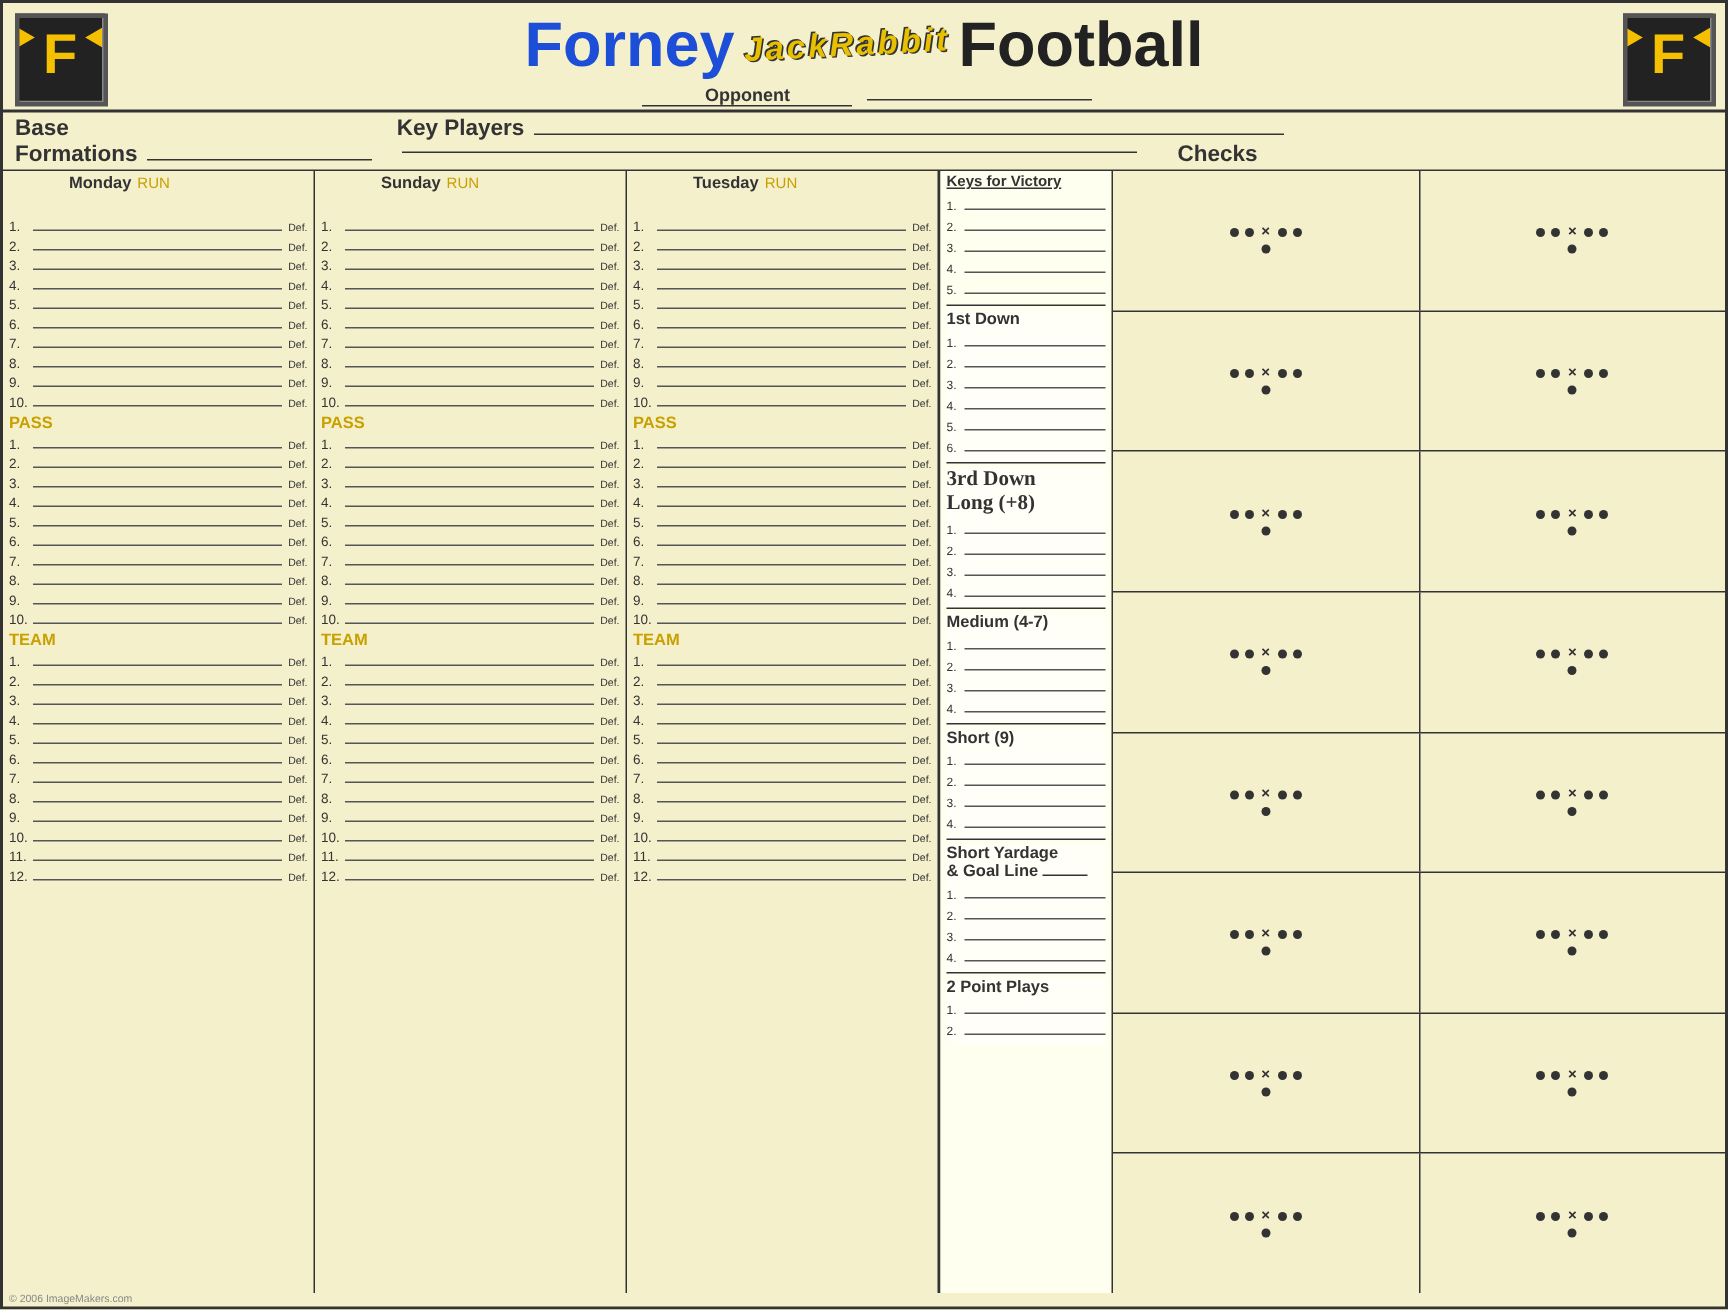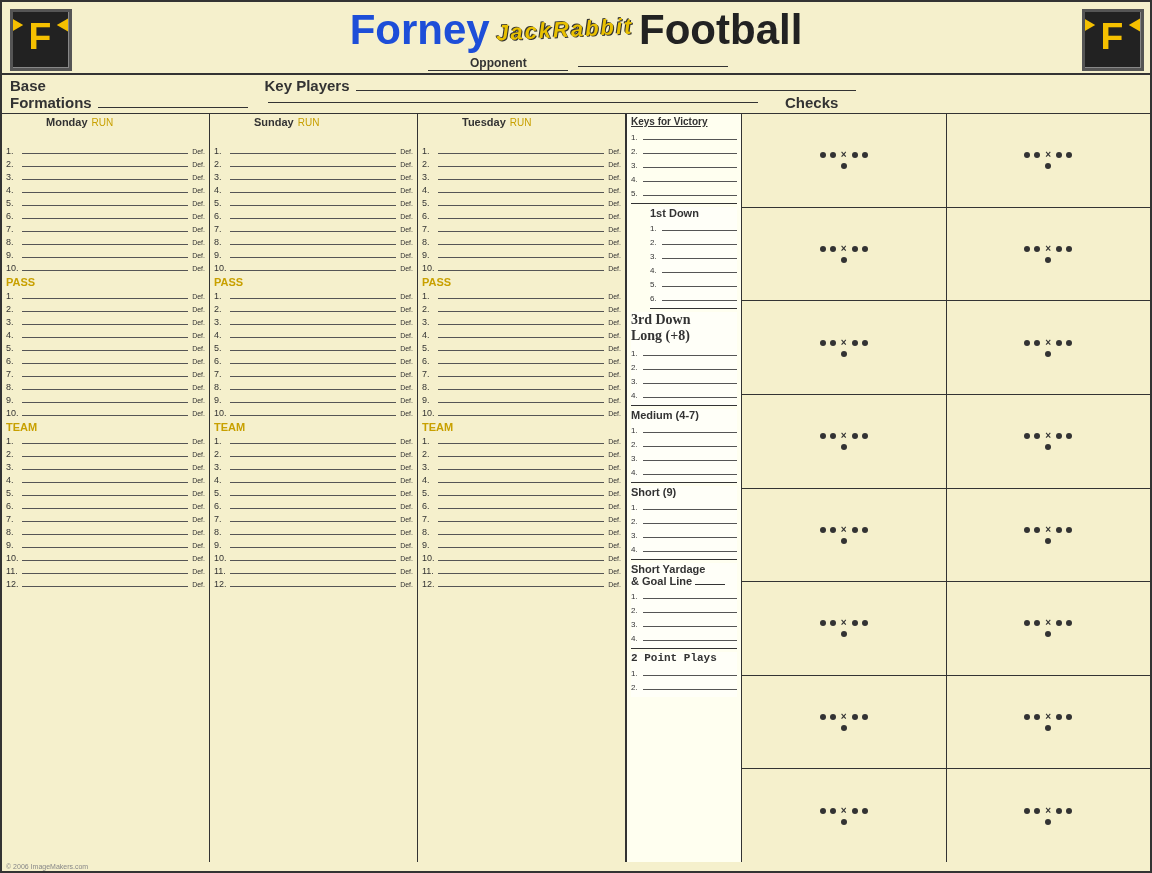--- a/index.html
+++ b/index.html
@@ -872,21 +872,21 @@
                 <span class="key-num">4.</span>
                 <span class="key-blank"></span>
               </div>
               <div class="key-line">
                 <span class="key-num">5.</span>
                 <span class="key-blank"></span>
               </div>
             </div>
         </div>
 
-        <div style="border-bottom:1.5px solid #333; padding-bottom:3px; margin-bottom:3px; background:#fffff8;margin-left:19px;">
+        <div style="border-bottom:1.5px solid #333; padding-bottom:3px; margin-bottom:3px; background:#fffff8;">
           <div class="section-title" style="font-size:11px;">1st Down</div>
           <div id="first-down-lines">
               <div class="key-line">
                 <span class="key-num">1.</span>
                 <span class="key-blank"></span>
               </div>
               <div class="key-line">
                 <span class="key-num">2.</span>
                 <span class="key-blank"></span>
               </div>
@@ -991,21 +991,21 @@
                 <span class="key-blank"></span>
               </div>
               <div class="key-line">
                 <span class="key-num">4.</span>
                 <span class="key-blank"></span>
               </div>
             </div>
         </div>
 
         <div style="padding-bottom:3px; margin-bottom:3px; background:#fffff8;">
-          <div class="section-title" style="font-size:11px;font-family:Liberation Mono, monospace;">2 Point Plays</div>
+          <div class="section-title" style="font-size:11px;">2 Point Plays</div>
           <div id="twopoint-lines">
               <div class="key-line">
                 <span class="key-num">1.</span>
                 <span class="key-blank"></span>
               </div>
               <div class="key-line">
                 <span class="key-num">2.</span>
                 <span class="key-blank"></span>
               </div>
             </div>

